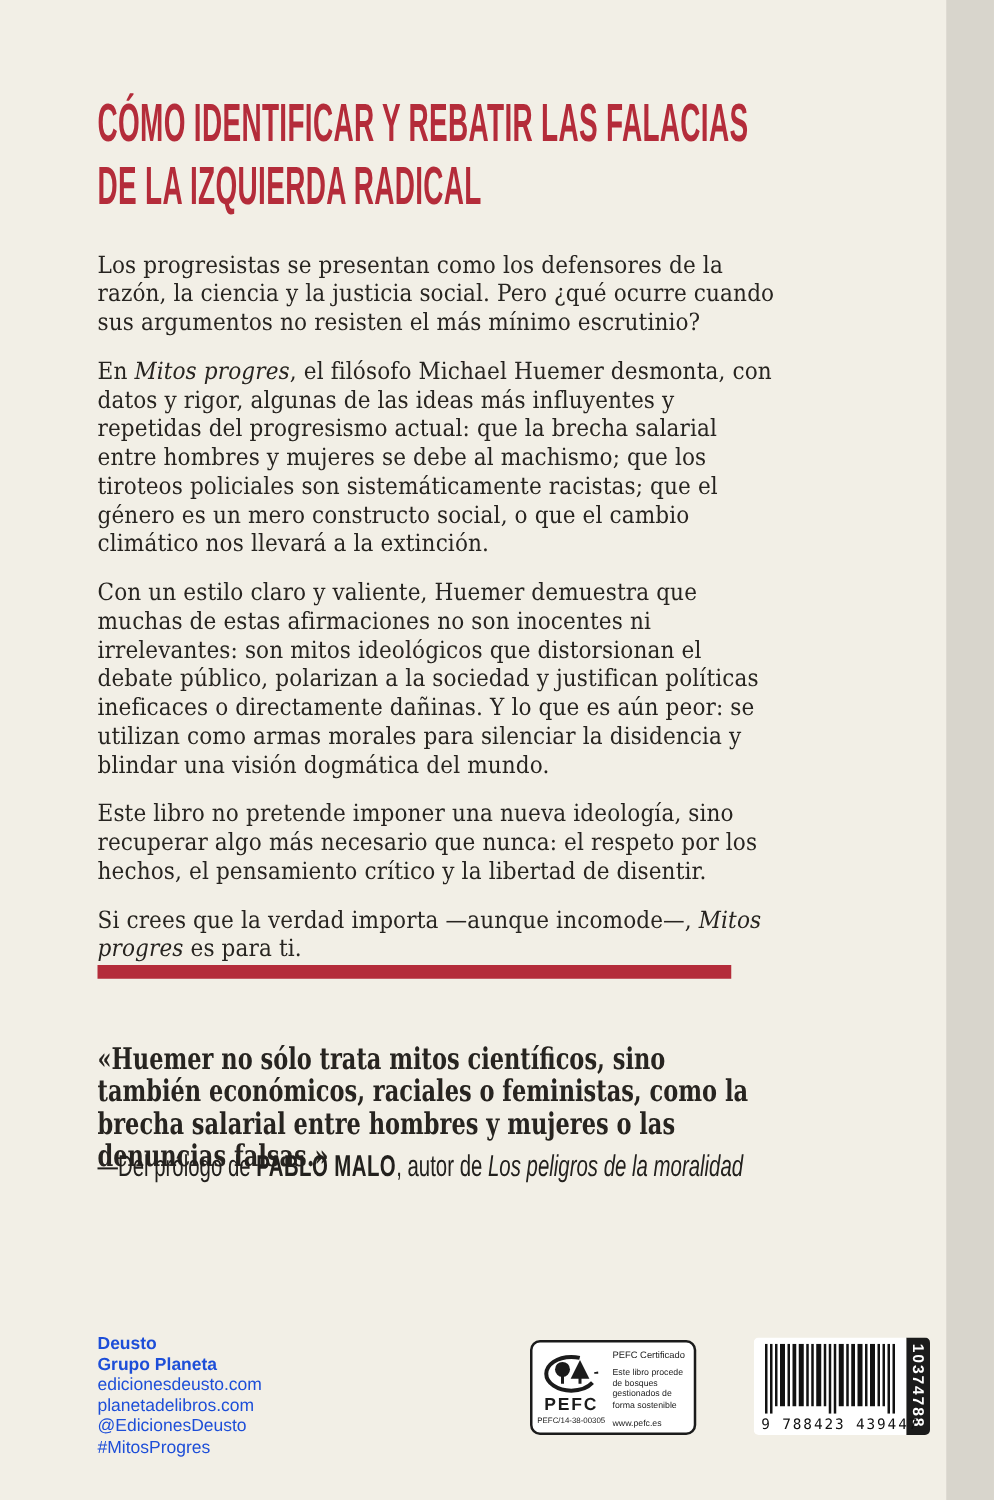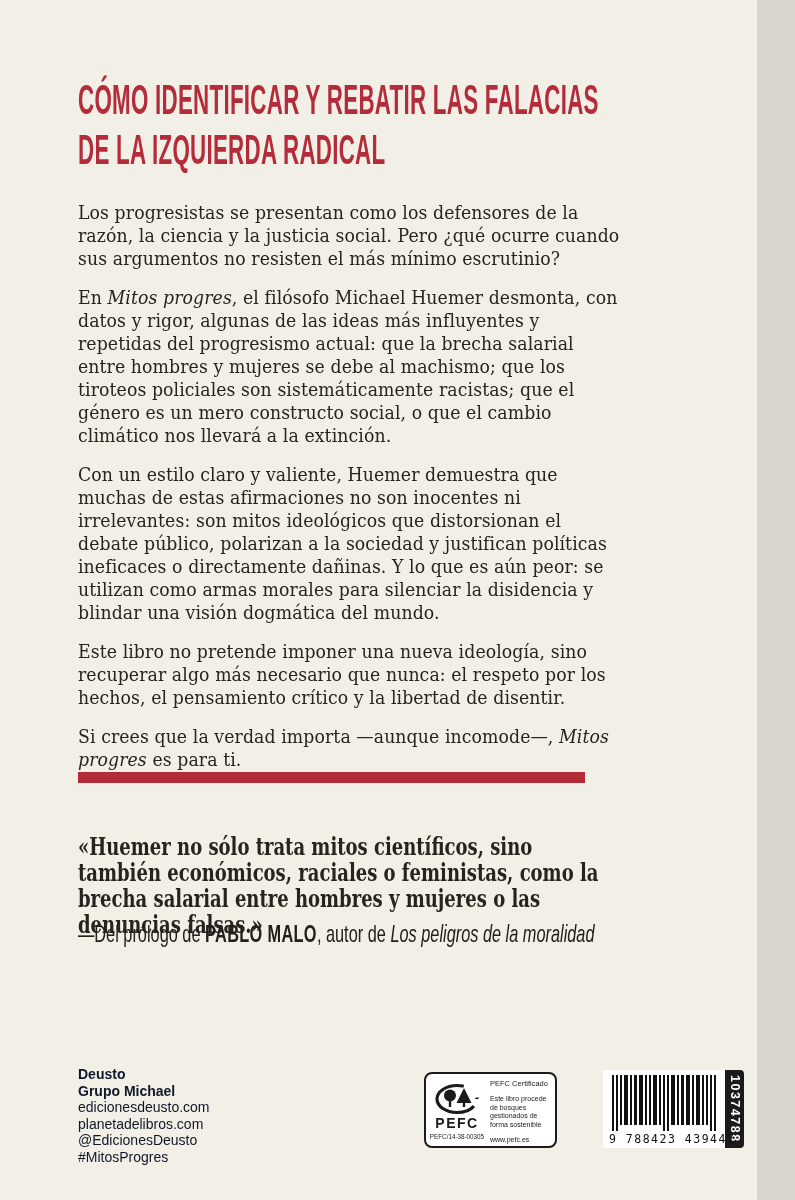--- a/index.html
+++ b/index.html
@@ -46,21 +46,21 @@
     font-size:24px;line-height:28px;
     transform:scaleX(.68);transform-origin:left top;
     white-space:nowrap;color:#22201d;
   }
   .attribution strong{font-weight:700;letter-spacing:.5px;}
   .attribution em{font-style:italic;}
   
   .publisher{
     position:absolute;left:78px;top:1066px;
     font-family:"Liberation Sans", sans-serif;
-    font-size:14px;line-height:16.5px;color:#0f172a;
+    font-size:14px;line-height:16.5px;color:#1d4ed8;
   }
   .publisher .bold{font-weight:700;}
   
   .pefc{
     position:absolute;left:424px;top:1072px;width:133px;height:76px;
     background:#ffffff;border:2px solid #1b1b1b;border-radius:8px;
     box-sizing:border-box;display:flex;
     font-family:"Liberation Sans", sans-serif;color:#1b1b1b;
   }
   .pefc-left{width:62px;display:flex;flex-direction:column;align-items:center;justify-content:center;padding-top:3px;}
@@ -124,21 +124,21 @@
   <div class="rule"></div>
 
   <blockquote class="quote">«Huemer no sólo trata mitos científicos, sino también económicos, raciales o feministas, como la brecha salarial entre hombres y mujeres o las denuncias falsas.»</blockquote>
 
   <div class="attribution">
     <span>—Del prólogo de </span><strong>PABLO MALO</strong><span>, autor de </span><em>Los peligros de la moralidad</em>
   </div>
 
   <div class="publisher">
     <div class="bold">Deusto</div>
-    <div class="bold">Grupo Michael</div>
+    <div class="bold">Grupo Planeta</div>
     <div>edicionesdeusto.com</div>
     <div>planetadelibros.com</div>
     <div>@EdicionesDeusto</div>
     <div>#MitosProgres</div>
   </div>
 
   <div class="pefc">
     <div class="pefc-left">
       <svg width="46" height="32" viewBox="0 0 46 32">
         <ellipse cx="23" cy="16" rx="20" ry="13.5" fill="none" stroke="#1b1b1b" stroke-width="3.2" stroke-dasharray="78 18" stroke-dashoffset="-8"></ellipse>

